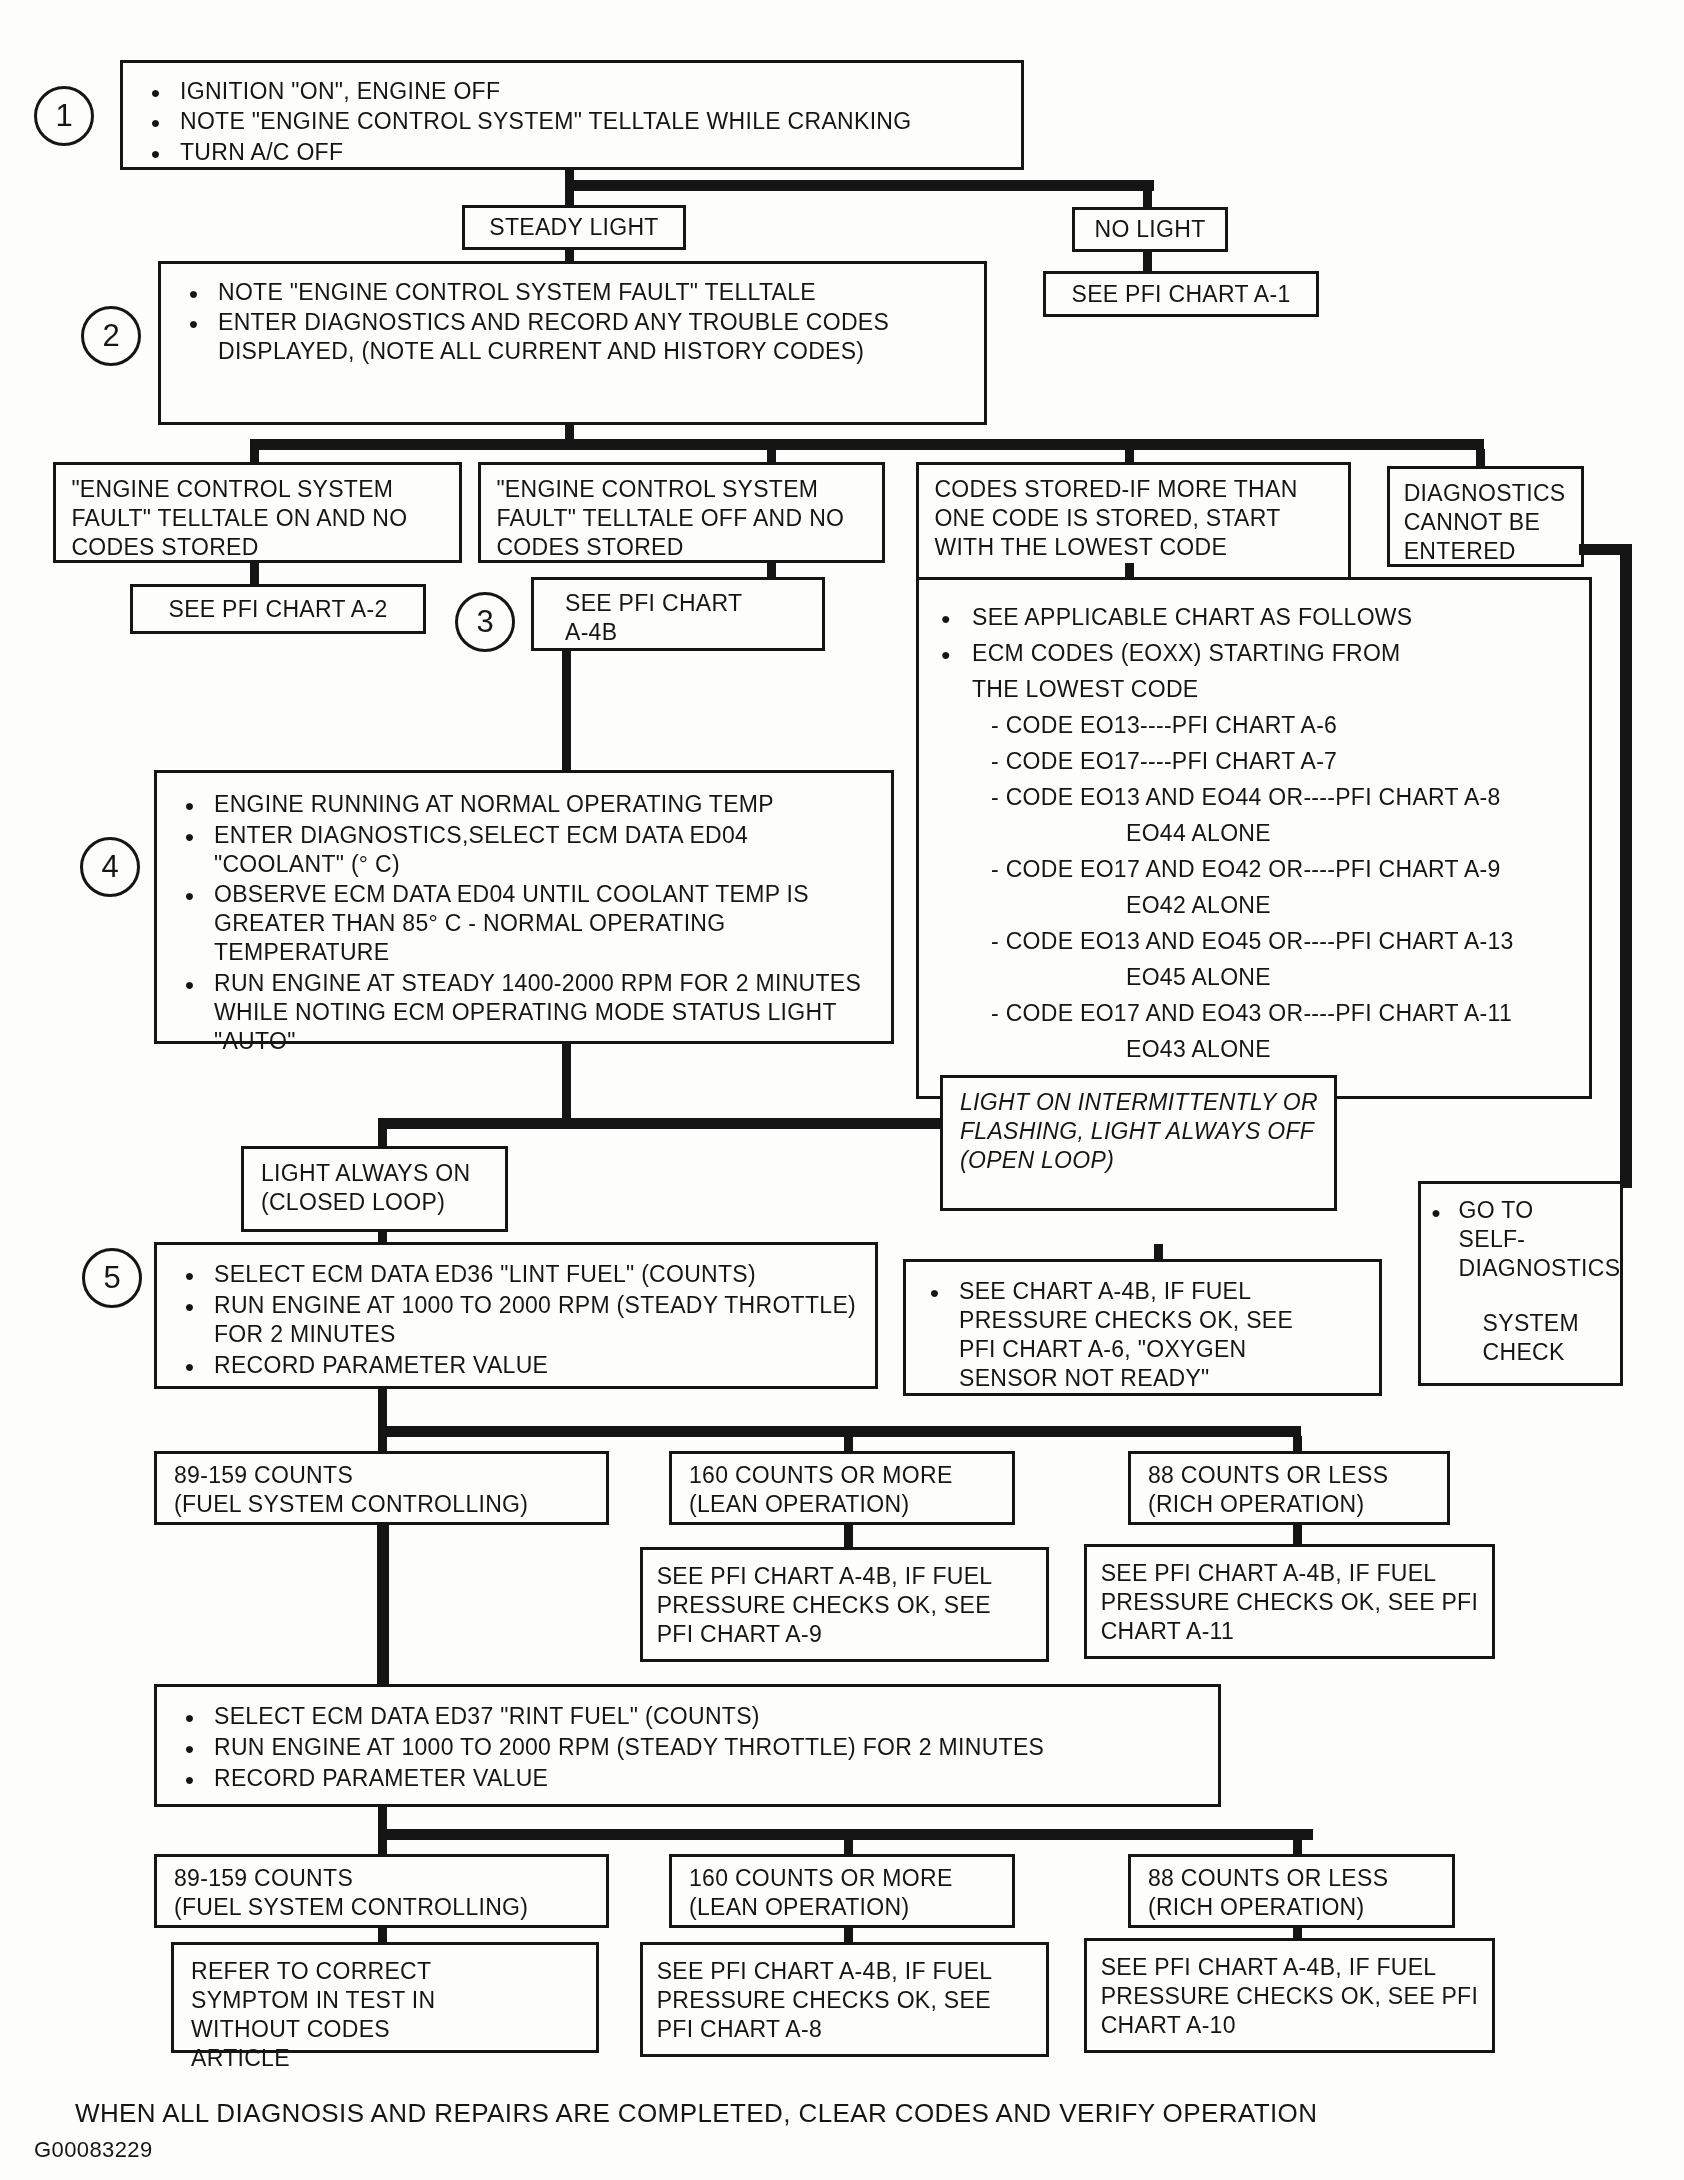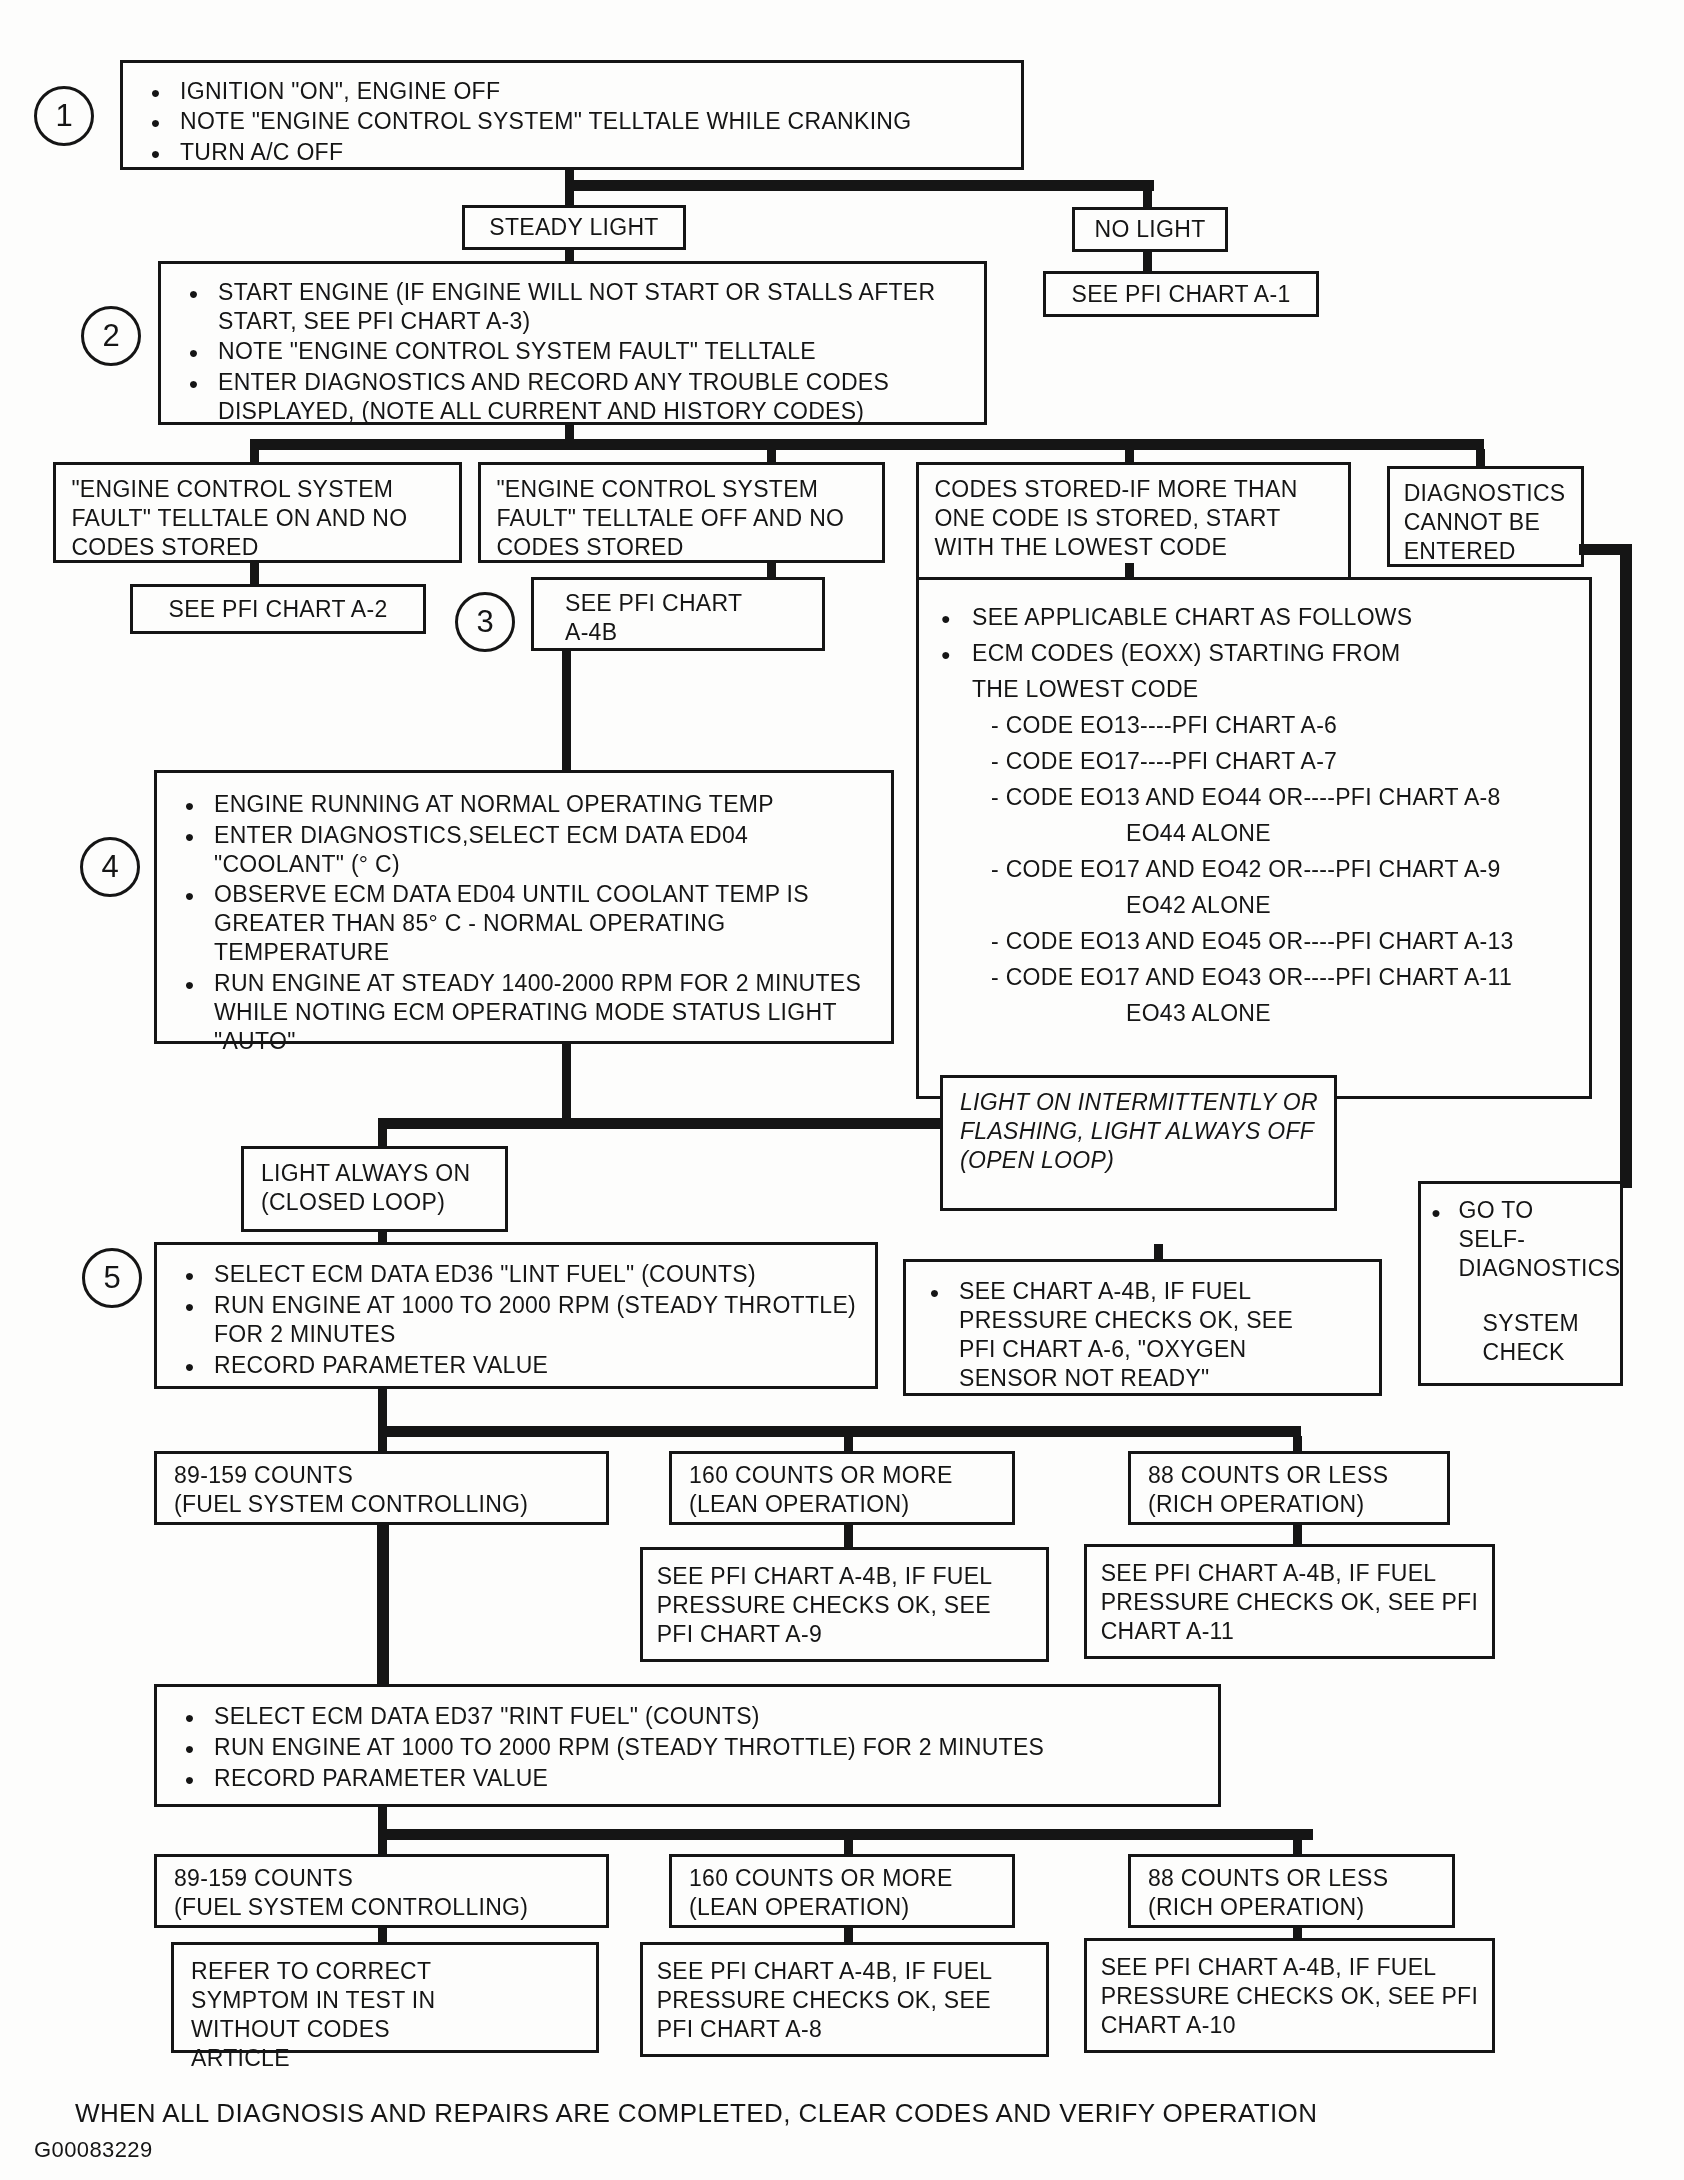--- a/index.html
+++ b/index.html
@@ -81,21 +81,20 @@
 
   <div class="v" style="left:565px;top:248px;height:14.6px;"></div>
   <div class="v" style="left:1143px;top:250px;height:22px;"></div>
 
   <div class="box center" style="left:1043px;top:271px;width:276px;height:46px;">
       <span>SEE PFI CHART A-1</span>
     </div>
 
   <div class="box padded" style="left:158px;top:261px;width:829px;height:164px;">
     <ul class="blist">
-      <li>START ENGINE (IF ENGINE WILL NOT START OR STALLS AFTER START, SEE PFI CHART A-3)</li>
       <li>NOTE "ENGINE CONTROL SYSTEM FAULT" TELLTALE</li>
       <li>ENTER DIAGNOSTICS AND RECORD ANY TROUBLE CODES DISPLAYED, (NOTE ALL CURRENT AND HISTORY CODES)</li>
     </ul>
   </div>
 
   <div class="v" style="left:565px;top:425px;height:15.4px;"></div>
   <div class="h" style="left:250px;top:439px;width:1234px;"></div>
   <div class="v" style="left:250px;top:449px;height:15.4px;"></div>
   <div class="v" style="left:767px;top:449px;height:15.4px;"></div>
   <div class="v" style="left:1125px;top:449px;height:15.4px;"></div>
@@ -119,20 +118,21 @@
     <div class="codes-line bullet">SEE APPLICABLE CHART AS FOLLOWS</div>
     <div class="codes-line bullet">ECM CODES (EOXX) STARTING FROM</div>
     <div class="codes-line">THE LOWEST CODE</div>
     <div class="codes-line dash">- CODE EO13----PFI CHART A-6</div>
     <div class="codes-line dash">- CODE EO17----PFI CHART A-7</div>
     <div class="codes-line dash">- CODE EO13 AND EO44 OR----PFI CHART A-8</div>
     <div class="codes-line cont2">EO44 ALONE</div>
     <div class="codes-line dash">- CODE EO17 AND EO42 OR----PFI CHART A-9</div>
     <div class="codes-line cont2">EO42 ALONE</div>
     <div class="codes-line dash">- CODE EO13 AND EO45 OR----PFI CHART A-13</div>
+    <div class="codes-line cont2">EO45 ALONE</div>
     <div class="codes-line dash">- CODE EO17 AND EO43 OR----PFI CHART A-11</div>
     <div class="codes-line cont2">EO43 ALONE</div>
   </div>
 
   <div class="v" style="left:562px;top:651px;height:120px;"></div>
 
   <div class="box padded" style="left:154px;top:770px;width:740px;height:274px;padding-top:17px;">
     <ul class="blist">
       <li>ENGINE RUNNING AT NORMAL OPERATING TEMP</li>
       <li>ENTER DIAGNOSTICS,SELECT ECM DATA ED04 "COOLANT" (° C)</li>

